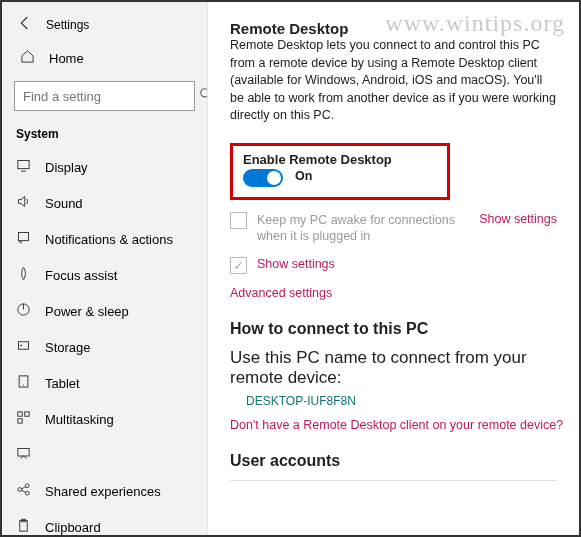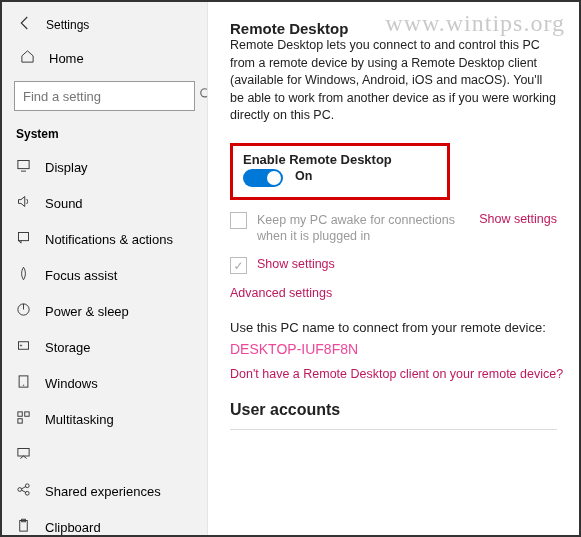--- a/index.html
+++ b/index.html
@@ -25,22 +25,22 @@
 .enable-label { font-size: 13px; font-weight: 600; margin-bottom: 2px; }
 .toggle-row { display: flex; align-items: flex-start; font-weight: bold; }
 .toggle { width: 40px; height: 18px; border-radius: 9px; background: #0078d7; position: relative; margin-right: 12px; }
 .toggle::after { content: ""; position: absolute; right: 2px; top: 2px; width: 14px; height: 14px; border-radius: 50%; background: #fff; }
 .opt-row { display: flex; align-items: flex-start; margin-bottom: 12px; }
 .chk { width: 17px; height: 17px; border: 1px solid #bbb; margin-right: 10px; flex-shrink: 0; display: flex; align-items: center; justify-content: center; color: #aaa; font-size: 12px; }
 .opt-text { flex: 1; color: #9a9a9a; font-size: 12.5px; line-height: 1.35; padding-right: 8px; }
 .link { color: #be185d; font-size: 12.5px; cursor: pointer; white-space: nowrap; }
 .adv { margin: 6px 0 20px 0; }
 h2 { font-size: 16px; font-weight: 600; margin-bottom: 10px; }
-.pc-lbl { font-size: 13px; margin-bottom: 6px; }
-.pc-name { font-size: 14px; color: #ec4899; margin-bottom: 10px; }
+.pc-lbl { font-size: 17px; margin-bottom: 6px; }
+.pc-name { font-size: 12px; color: #0f766e; margin-bottom: 10px; margin-left: 16px; }
 .sect2 { margin-top: 20px; }
 .divider { border-top: 1px solid #ddd; margin: 6px 0 14px 0; }
 </style>
 </head>
 <body>
 
 <div class="watermark">www.wintips.org</div>
 
 <div class="layout">
   <div class="sidebar">
@@ -106,21 +106,21 @@
             <rect x="4" y="6" width="16" height="12"></rect>
             <circle cx="8" cy="12" r="1"></circle>
           </svg></span>
       <span>Storage</span>
     </div>
     <div class="nav-item">
       <span><svg viewBox="0 0 24 24" fill="none" stroke="#333" stroke-width="1.5">
             <rect x="5" y="3" width="14" height="18"></rect>
             <path d="M11 18h2"></path>
           </svg></span>
-      <span>Windows</span>
+      <span>Tablet</span>
     </div>
     <div class="nav-item">
       <span><svg viewBox="0 0 24 24" fill="none" stroke="#333" stroke-width="1.5">
             <rect x="3" y="3" width="7" height="7"></rect>
             <rect x="14" y="3" width="7" height="7"></rect>
             <rect x="3" y="14" width="7" height="7"></rect>
           </svg></span>
       <span>Multitasking</span>
     </div>
     <div class="nav-item">
@@ -165,20 +165,21 @@
       <div class="opt-text">Keep my PC awake for connections when it is plugged in</div>
       <span class="link">Show settings</span>
     </div>
     <div class="opt-row">
       <div class="chk">✓</div>
       <span class="link">Show settings</span>
     </div>
 
     <div class="adv"><span class="link">Advanced settings</span></div>
 
+    <h2>How to connect to this PC</h2>
     <div class="pc-lbl">Use this PC name to connect from your remote device:</div>
     <div class="pc-name">DESKTOP-IUF8F8N</div>
     <div><span class="link">Don't have a Remote Desktop client on your remote device?</span></div>
 
     <div class="sect2">
       <h2>User accounts</h2>
       <div class="divider"></div>
 
     </div>
   </div>

